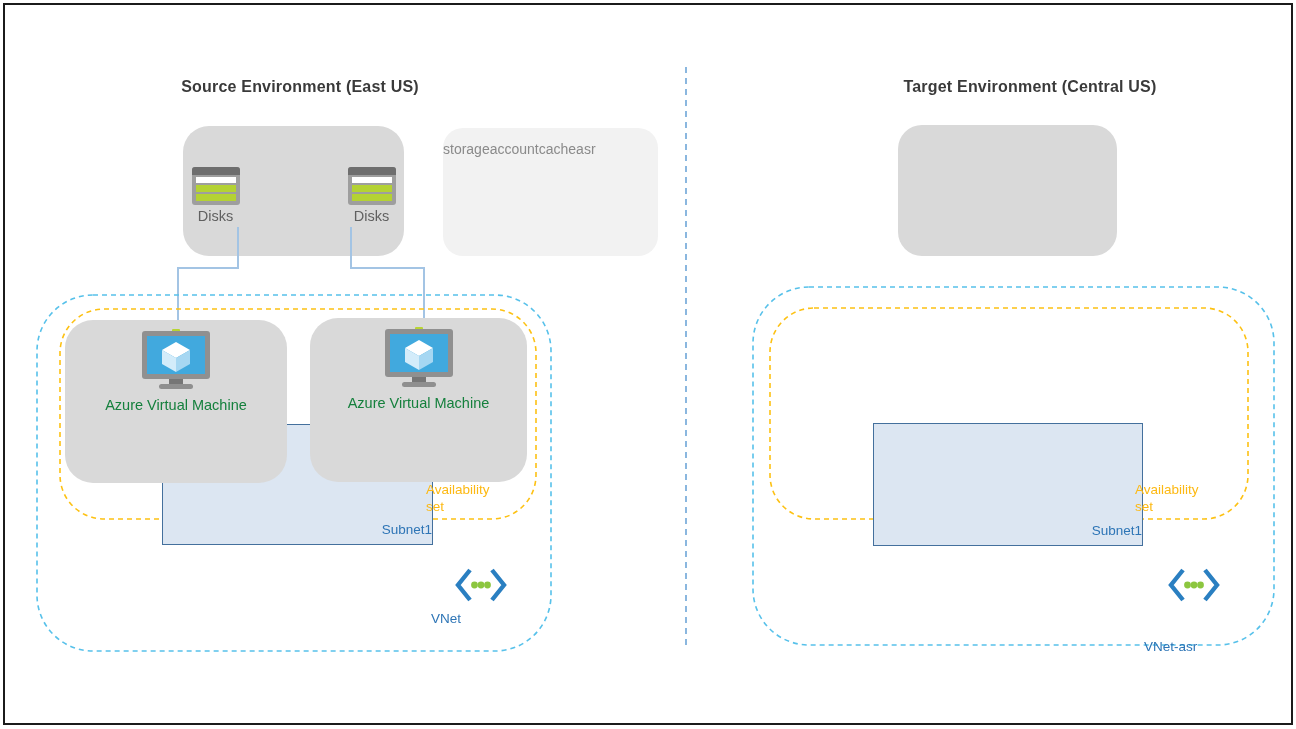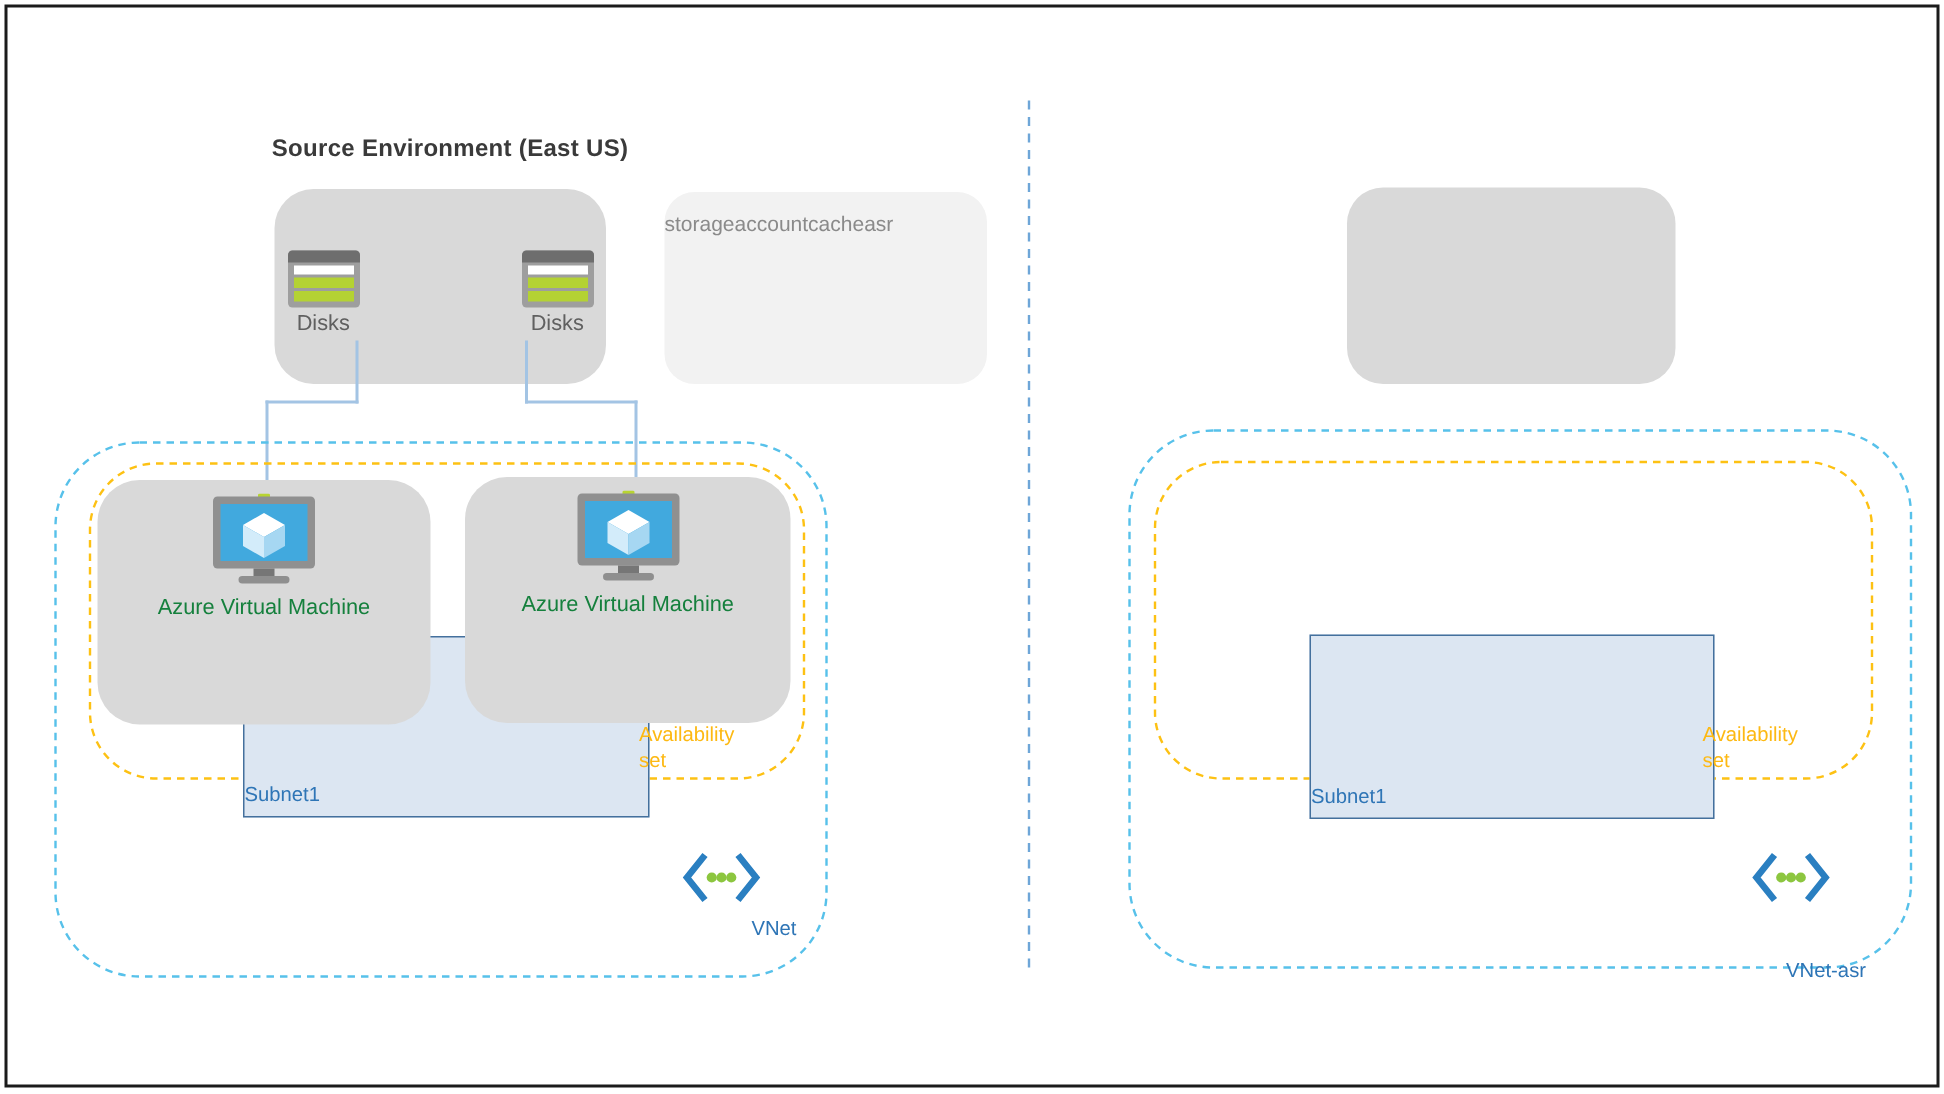--- a/index.html
+++ b/index.html
@@ -3,21 +3,21 @@
 <meta charset="utf-8">
 <style>
   * { margin:0; padding:0; box-sizing:border-box; }
   html,body { background:#ffffff; font-family:"Liberation Sans", sans-serif; }
   #stage { position:relative; width:1296px; height:729px; background:#ffffff; overflow:hidden; }
 
   .frame { position:absolute; left:3px; top:3px; right:3px; bottom:4px;
            border:2px solid #1b1b1b; }
 
   .env-title { position:absolute; width:400px; text-align:center;
-               font-size:16px; font-weight:bold; color:#3a3a3a; letter-spacing:.2px;margin-top:13px; }
+               font-size:16px; font-weight:bold; color:#3a3a3a; letter-spacing:.2px; }
   #title-source { left:100px; top:78px; }
   #title-target { left:830px; top:78px; }
 
   .gray-box { position:absolute; background:#d9d9d9; }
   #disks-box   { left:183px; top:126px; width:221px; height:130px; border-radius:26px;
                  display:flex; justify-content:center; gap:100px; padding-top:41px; }
   #target-box  { left:898px; top:125px; width:219px; height:131px; border-radius:24px; }
 
   #storage-box { position:absolute; left:443px; top:128px; width:215px; height:128px;
                  border-radius:20px; background:#f2f2f2; text-align:left;
@@ -37,53 +37,54 @@
   
   .connector { position:absolute; background:#a3c4e4; }
 
   
   .dashed-svg { position:absolute; overflow:visible; }
 
   
   .subnet { position:absolute; background:#dce6f2; border:1.5px solid #44709d; }
   #subnet-source { left:162px; top:424px; width:271px; height:121px; }
   #subnet-target { left:873px; top:423px; width:270px; height:123px; }
-  .subnet-label { position:absolute; left:0; right:0; bottom:7px; text-align:left;
+  .subnet-label { position:absolute; left:0; right:0; bottom:7px; text-align:right;
                   font-size:13.5px; color:#2e75b6; }
 
   
   .vm-box { position:absolute; background:#d9d9d9; border-radius:28px;
             display:flex; flex-direction:column; align-items:center; padding-top:9px; }
   #vm-box-1 { left:65px;  top:320px; width:222px; height:163px; }
   #vm-box-2 { left:310px; top:318px; width:217px; height:164px; }
   .vm-label { margin-top:6px; font-size:14.5px; color:#15803d; }
 
   
   .availset-label { position:absolute; width:110px; text-align:left;
                     font-size:13.5px; line-height:1.25; color:#fdb913; }
   #availset-label-source { left:426px; top:482px; }
   #availset-label-target { left:1135px; top:482px; }
 
   
   .vnet-icon { position:absolute; }
   #vnet-icon-source { left:455px; top:567px; }
   #vnet-icon-target { left:1168px; top:567px; }
-  .vnet-label { position:absolute; width:100px; text-align:right;
+  .vnet-label { position:absolute; width:100px; text-align:left;
                 font-size:13.5px; color:#2e75b6; }
   #vnet-label-source { left:431px; top:611px; }
   #vnet-label-target { left:1144px; top:611px;margin-top:28px; }
 </style>
 </head>
 <body>
 
 <div id="stage">
 
   <div class="frame"></div>
 
   <div class="env-title" id="title-source">Source Environment (East US)</div>
+  <div class="env-title" id="title-target">Target Environment (Central US)</div>
 
   <svg class="dashed-svg" style="left:684px; top:67px;" width="4" height="583">
     <line x1="2" y1="0" x2="2" y2="583" stroke="#6ea6d8" stroke-width="1.6" stroke-dasharray="6 5"></line>
   </svg>
 
   <div class="gray-box" id="disks-box">
     <div class="disk-unit">
       <div class="disk-icon">
         <div class="disk-band"></div>
         <div class="disk-stripes">

